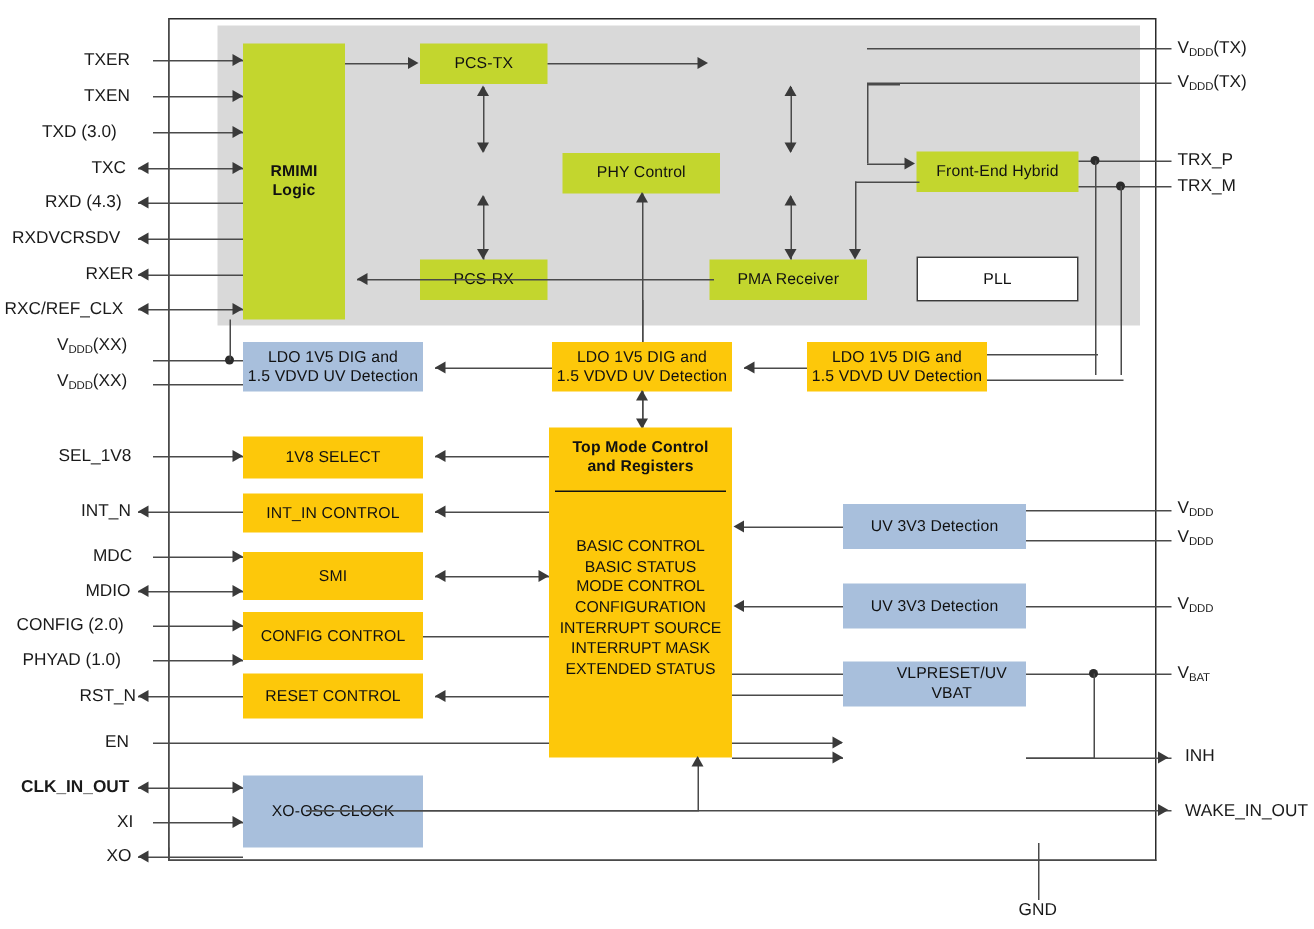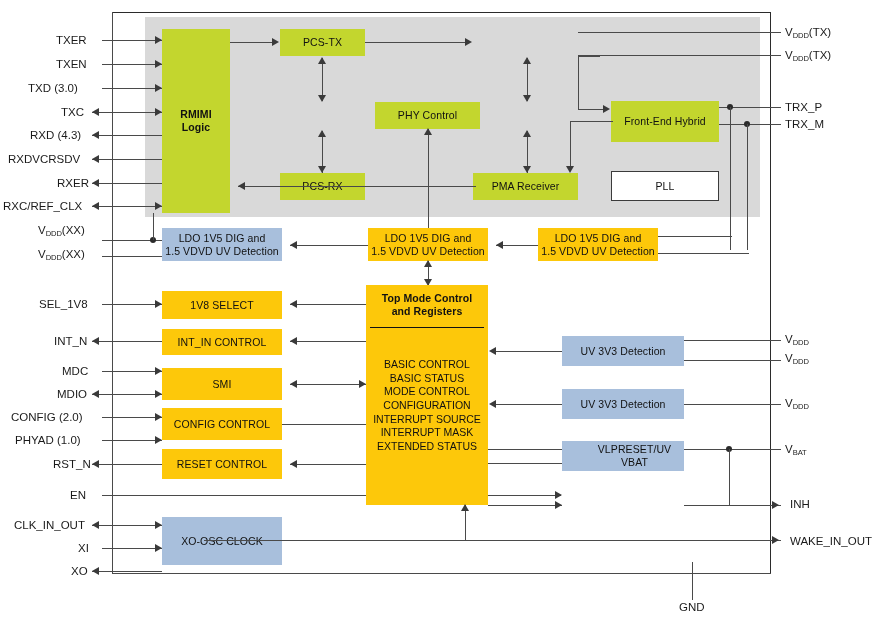--- a/index.html
+++ b/index.html
@@ -112,21 +112,21 @@
   </div>
 
   <div class="pin" style="left:39px; top:299px;">SEL_1V8</div>
   <div class="pin" style="left:54px; top:336px;">INT_N</div>
   <div class="pin" style="left:62px; top:366px;">MDC</div>
   <div class="pin" style="left:57px; top:389px;">MDIO</div>
   <div class="pin" style="left:11px; top:412px;">CONFIG (2.0)</div>
   <div class="pin" style="left:15px; top:435px;">PHYAD (1.0)</div>
   <div class="pin" style="left:53px; top:459px;">RST_N</div>
   <div class="pin" style="left:70px; top:490px;">EN</div>
-  <div class="pin" style="left:14px; top:520px;">CLK_IN_OUT</div>
+  <div class="pin" style="left:14px; top:520px;font-weight:bold;">CLK_IN_OUT</div>
   <div class="pin" style="left:78px; top:543px;">XI</div>
   <div class="pin" style="left:71px; top:566px;">XO</div>
 
   <div class="pin" style="left:785px; top:27px;">
     V<sub>DDD</sub>(TX)
   </div>
   <div class="pin" style="left:785px; top:50px;">
     V<sub>DDD</sub>(TX)
   </div>
   <div class="pin" style="left:785px; top:102px;">TRX_P</div>
@@ -226,21 +226,21 @@
 
   <div class="blk green" style="left:280px; top:29px; width:85px; height:27px;">
     <span>PCS-TX</span>
   </div>
 
 
   <div class="blk green" style="left:375px; top:102px; width:105px; height:27px;">
     <span>PHY Control</span>
   </div>
 
-  <div class="blk green" style="left:611px; top:101px; width:108px; height:41px;text-align:right;">
+  <div class="blk green" style="left:611px; top:101px; width:108px; height:27px;text-align:right;">
     <span>Front-End Hybrid</span>
   </div>
 
   <div class="blk green" style="left:280px; top:173px; width:85px; height:27px;">
     <span>PCS-RX</span>
   </div>
 
   <div class="blk green" style="left:473px; top:173px; width:105px; height:27px;align-items:center;">
     <span>PMA Receiver</span>
   </div>

